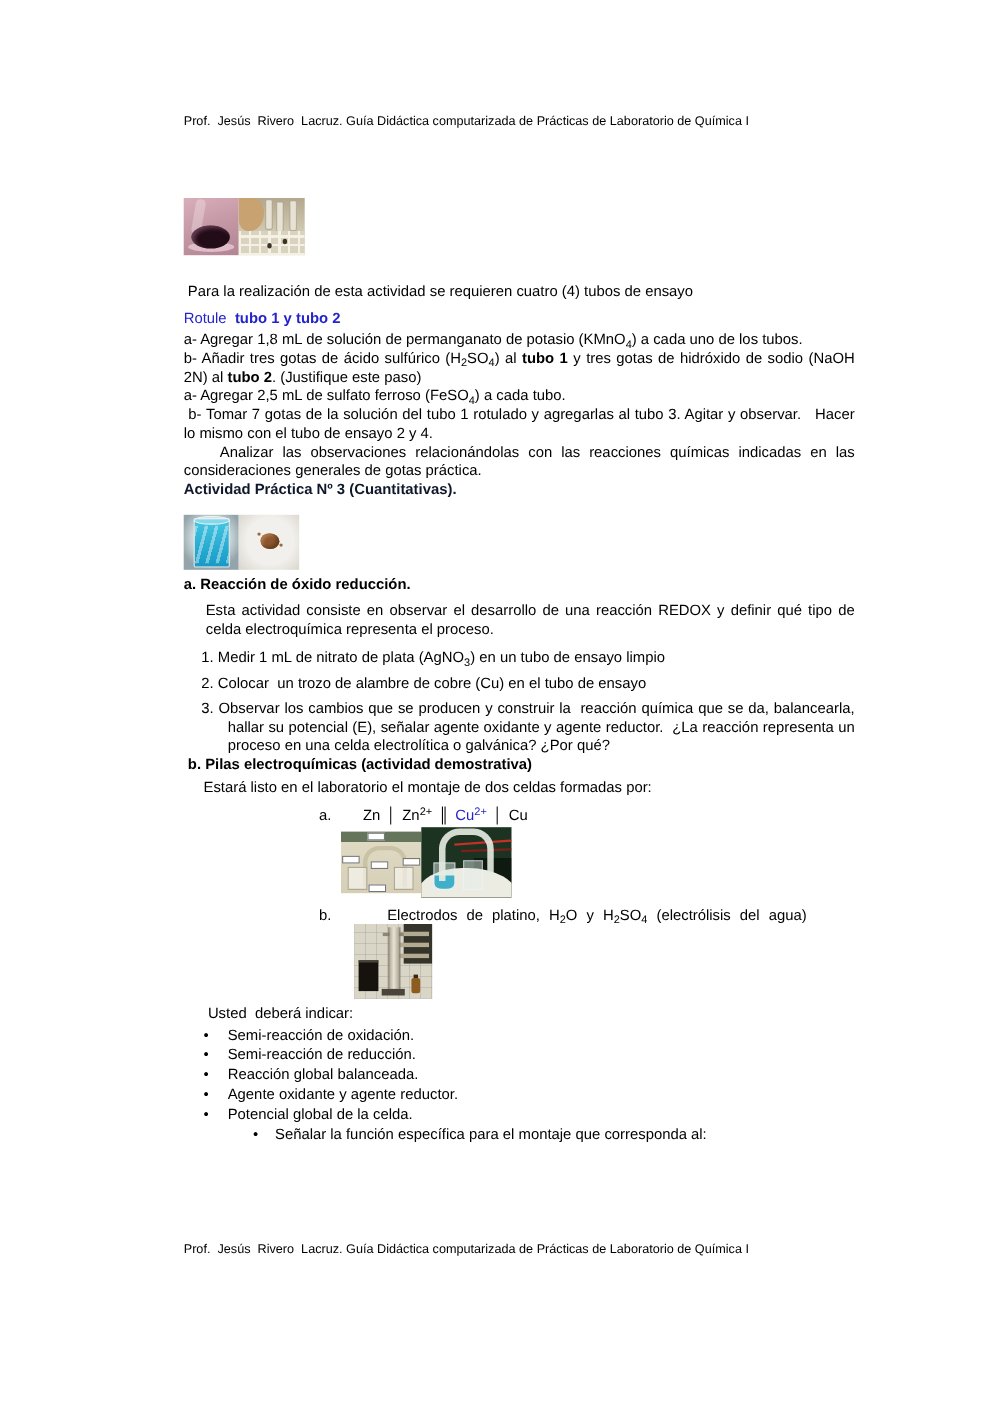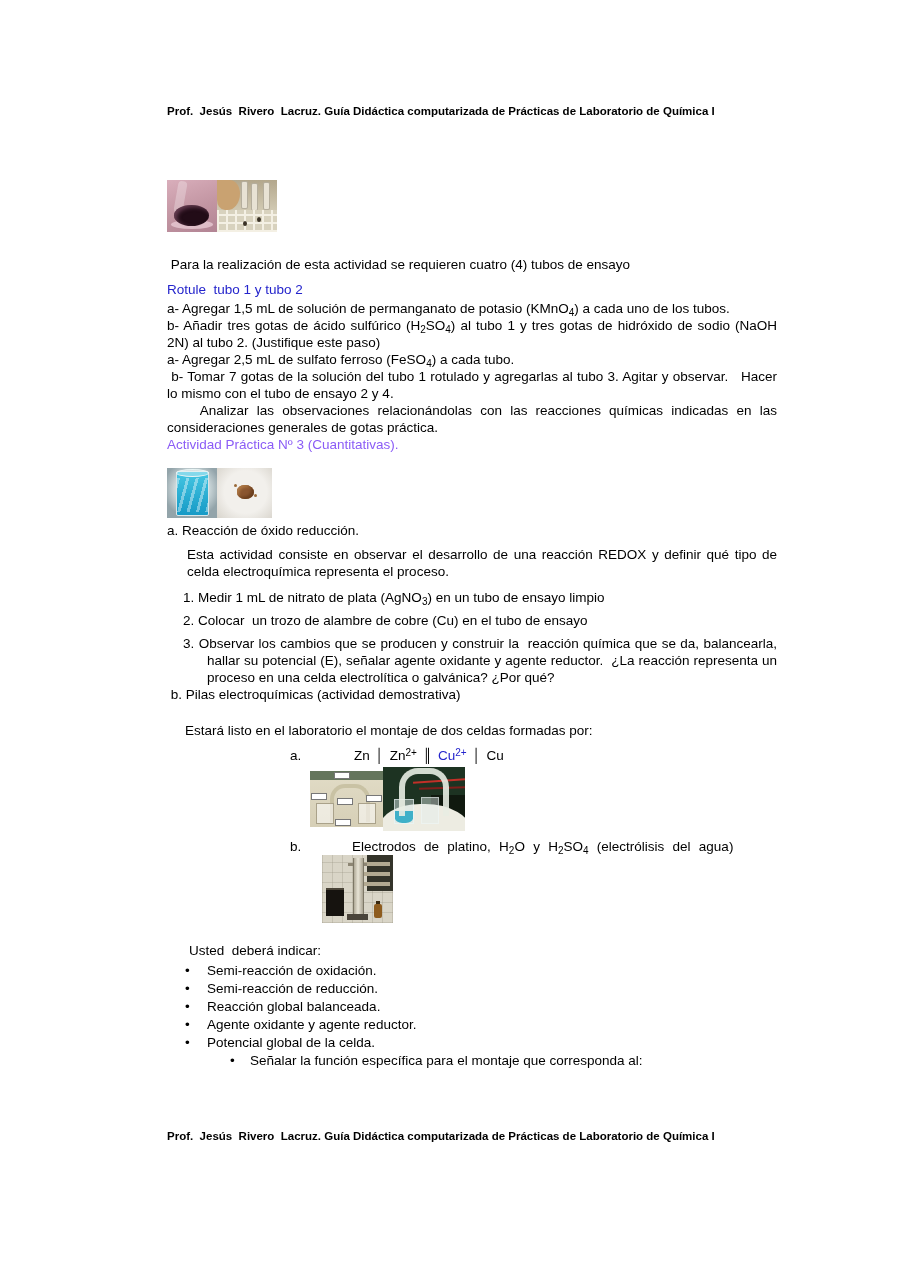--- a/index.html
+++ b/index.html
@@ -3,25 +3,25 @@
 <meta charset="utf-8">
 <style>
   html,body{margin:0;padding:0;background:#ffffff;}
   .page{
     position:relative;width:905px;height:1280px;background:#fff;
     font-family:"Liberation Sans","DejaVu Sans",sans-serif;
     font-size:13.5px;line-height:17px;color:#000;
     box-sizing:border-box;padding:104px 128px 0 167px;overflow:hidden;
   }
   p{margin:0;white-space:pre-wrap;}
-  .b{font-weight:400;}
+  .b{font-weight:700;}
   .sub{font-size:10px;vertical-align:-3px;line-height:0;}
   .sup{font-size:10px;vertical-align:4px;line-height:0;}
   .just{text-align:justify;}
-  .hdr{font-size:11.5px;line-height:14px;font-weight:700;white-space:pre-wrap;}
+  .hdr{font-size:11.5px;line-height:14px;font-weight:400;white-space:pre-wrap;}
   .ftr{position:absolute;left:167px;top:1129px;width:610px;}
   .pgnum{font-family:"Liberation Serif","DejaVu Serif",serif;font-size:15px;line-height:18px;text-align:center;margin-top:2px;}
 
   
   .photorow{display:flex;}
   .ph{position:relative;overflow:hidden;flex:none;}
   .row1{margin-top:62px;}
   .row2{margin-top:15px;}
   
   .p1l{width:50px;height:52px;background:linear-gradient(160deg,#d9aebb,#c295a2 55%,#b28494);}
@@ -74,29 +74,29 @@
   .p4 .bar{position:absolute;left:-7px;width:30px;height:4px;background:#b3aa92;}
   .p4 .b1{top:7px;} .p4 .b2{top:17px;} .p4 .b3{top:27px;}
   .p4 .box{position:absolute;left:4px;bottom:7px;width:18px;height:26px;background:#16130f;border-top:2px solid #4a4438;}
   .p4 .col{position:absolute;left:31px;top:3px;width:9px;height:57px;background:linear-gradient(90deg,#b0aa98,#e8e4d6 45%,#a8a290);border-left:1px solid #7d7766;border-right:1px solid #7d7766;}
   .p4 .cross{position:absolute;left:26px;top:8px;width:19px;height:3px;background:#8d8674;}
   .p4 .base{position:absolute;left:25px;bottom:3px;width:21px;height:6px;background:#4a443a;}
   .p4 .bottle{position:absolute;right:11px;bottom:5px;width:8px;height:14px;background:#8e5c1e;border-radius:2px;}
   .p4 .cap{position:absolute;right:13px;bottom:18px;width:4px;height:4px;background:#39280f;}
 
   
-  .mt8{margin-top:8px;} .mt2{margin-top:2px;} .mt4{margin-top:4px;} .mt7{margin-top:7px;} .mt19{margin-top:19px;}
+  .mt8{margin-top:8px;} .mt2{margin-top:2px;} .mt4{margin-top:4px;} .mt7{margin-top:7px;} .mt19{margin-top:4px;}
   .ind-esta{padding-left:20px;}
   .ind-estara{padding-left:18px;}
   .ind-usted{padding-left:22px;}
   .step{padding-left:31px;text-indent:-15px;margin-bottom:6px;}
   .step3{padding-left:40px;text-indent:-24px;margin-bottom:0;}
   .steps{margin-top:9px;}
   .linea{margin-top:8px;margin-left:123px;}
-  .linea .frm{margin-left:49px;word-spacing:2px;}
+  .linea .frm{margin-left:25px;word-spacing:2px;}
   .lineb{display:flex;margin-top:7px;}
   .lineb .lbl{flex:none;margin-left:123px;width:62px;}
   .lineb p{flex:1;word-spacing:4.5px;}
   .blist{margin:3px 0 0 0;padding:0;list-style:none;}
   .blist li{position:relative;padding-left:40px;margin-bottom:1px;}
   .blist .blt{position:absolute;left:18px;}
   .subitem{position:relative;padding-left:83px;}
   .subitem .blt{position:absolute;left:63px;}
 </style>
 </head>
@@ -119,26 +119,26 @@
       <div class="tb t3"></div>
       <div class="rack"></div>
       <div class="spot s1"></div>
       <div class="spot s2"></div>
     </div>
   </div>
 
   <p class="just mt19" style="margin-top:24px"><span> Para la realización de esta actividad se requieren cuatro (4) tubos de ensayo</span></p>
 
   <p class="mt8"><span style="color: rgb(36, 36, 204);">Rotule </span><span class="b" style="color: rgb(36, 36, 204);"> tubo 1 y tubo 2</span></p>
-  <p class="just mt2"><span>a- Agregar 1,5 mL de solución de permanganato de potasio (KMnO</span><span class="sub">4</span><span>) a cada uno de los tubos.</span></p>
+  <p class="just mt2"><span>a- Agregar 1,8 mL de solución de permanganato de potasio (KMnO</span><span class="sub">4</span><span>) a cada uno de los tubos.</span></p>
   <p class="just"><span>b- Añadir tres gotas de ácido sulfúrico (H</span><span class="sub">2</span><span>SO</span><span class="sub">4</span><span>) al </span><span class="b">tubo 1</span><span> y tres gotas de hidróxido de sodio (NaOH 2N) al </span><span class="b">tubo 2</span><span>. (Justifique este paso)</span></p>
   <p class="just"><span>a- Agregar 2,5 mL de sulfato ferroso (FeSO</span><span class="sub">4</span><span>) a cada tubo.</span></p>
   <p class="just"><span> b- Tomar 7 gotas de la solución del tubo 1 rotulado y agregarlas al tubo 3. Agitar y observar.   Hacer lo mismo con el tubo de ensayo 2 y 4.</span></p>
   <p class="just"><span>    Analizar las observaciones relacionándolas con las reacciones químicas indicadas en las consideraciones generales de gotas práctica.</span></p>
-  <p><span class="b" style="color: #8b5cf6;">Actividad Práctica Nº 3 (Cuantitativas).</span></p>
+  <p><span class="b" style="color: #0f172a;">Actividad Práctica Nº 3 (Cuantitativas).</span></p>
 
   <div class="photorow row2">
     <div class="ph p2l">
       <div class="beaker">
         <div class="swirl"></div>
         <div class="rim"></div>
       </div>
     </div>
     <div class="ph p2r">
       <div class="lump"></div>

